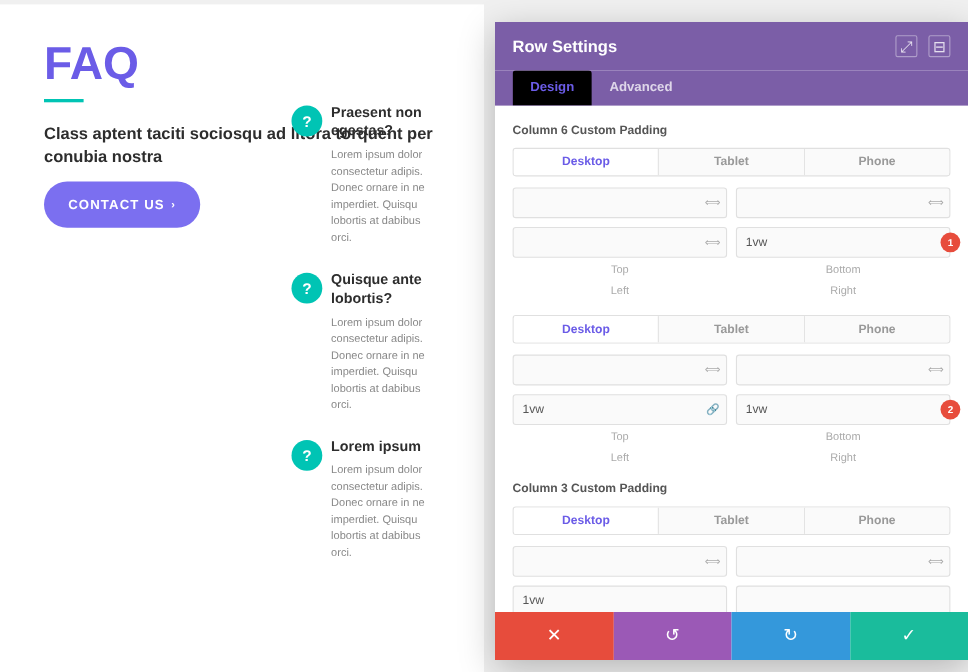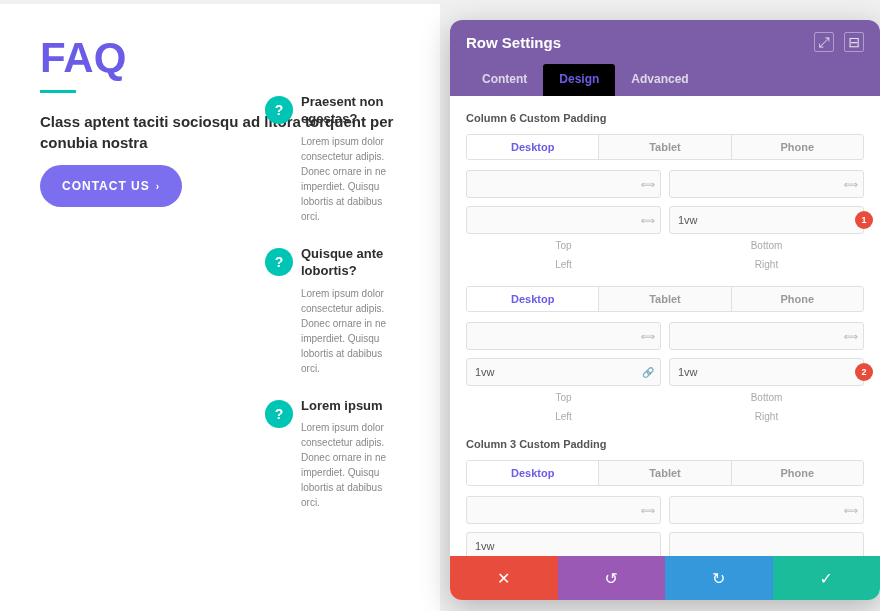--- a/index.html
+++ b/index.html
@@ -117,21 +117,21 @@
       line-height: 1.5;
     }
 
     
     .row-settings-panel {
       position: absolute;
       right: 0; top: 20px;
       width: 430px;
       height: 580px;
       background: #fff;
-      border-radius: 12px;
+      border-radius: 0;
       box-shadow: 0 8px 30px rgba(0,0,0,0.25);
       display: flex;
       flex-direction: column;
       overflow: hidden;
     }
 
     .panel-header {
       background: #7b5ea7;
       padding: 12px 16px;
       display: flex;
@@ -364,21 +364,20 @@
 
   <div class="panel-header">
     <span class="panel-title">Row Settings</span>
     <div class="panel-header-icons">
       <div class="panel-header-icon">⤢</div>
       <div class="panel-header-icon">⊟</div>
     </div>
   </div>
 
   <div class="panel-tabs">
-    <div class="panel-tab">Content</div>
     <div class="panel-tab active">Design</div>
     <div class="panel-tab">Advanced</div>
   </div>
 
   <div class="panel-content">
 
     <div class="section-label">Column 6 Custom Padding</div>
     <div class="device-tabs">
       <div class="device-tab active">Desktop</div>
       <div class="device-tab">Tablet</div>

